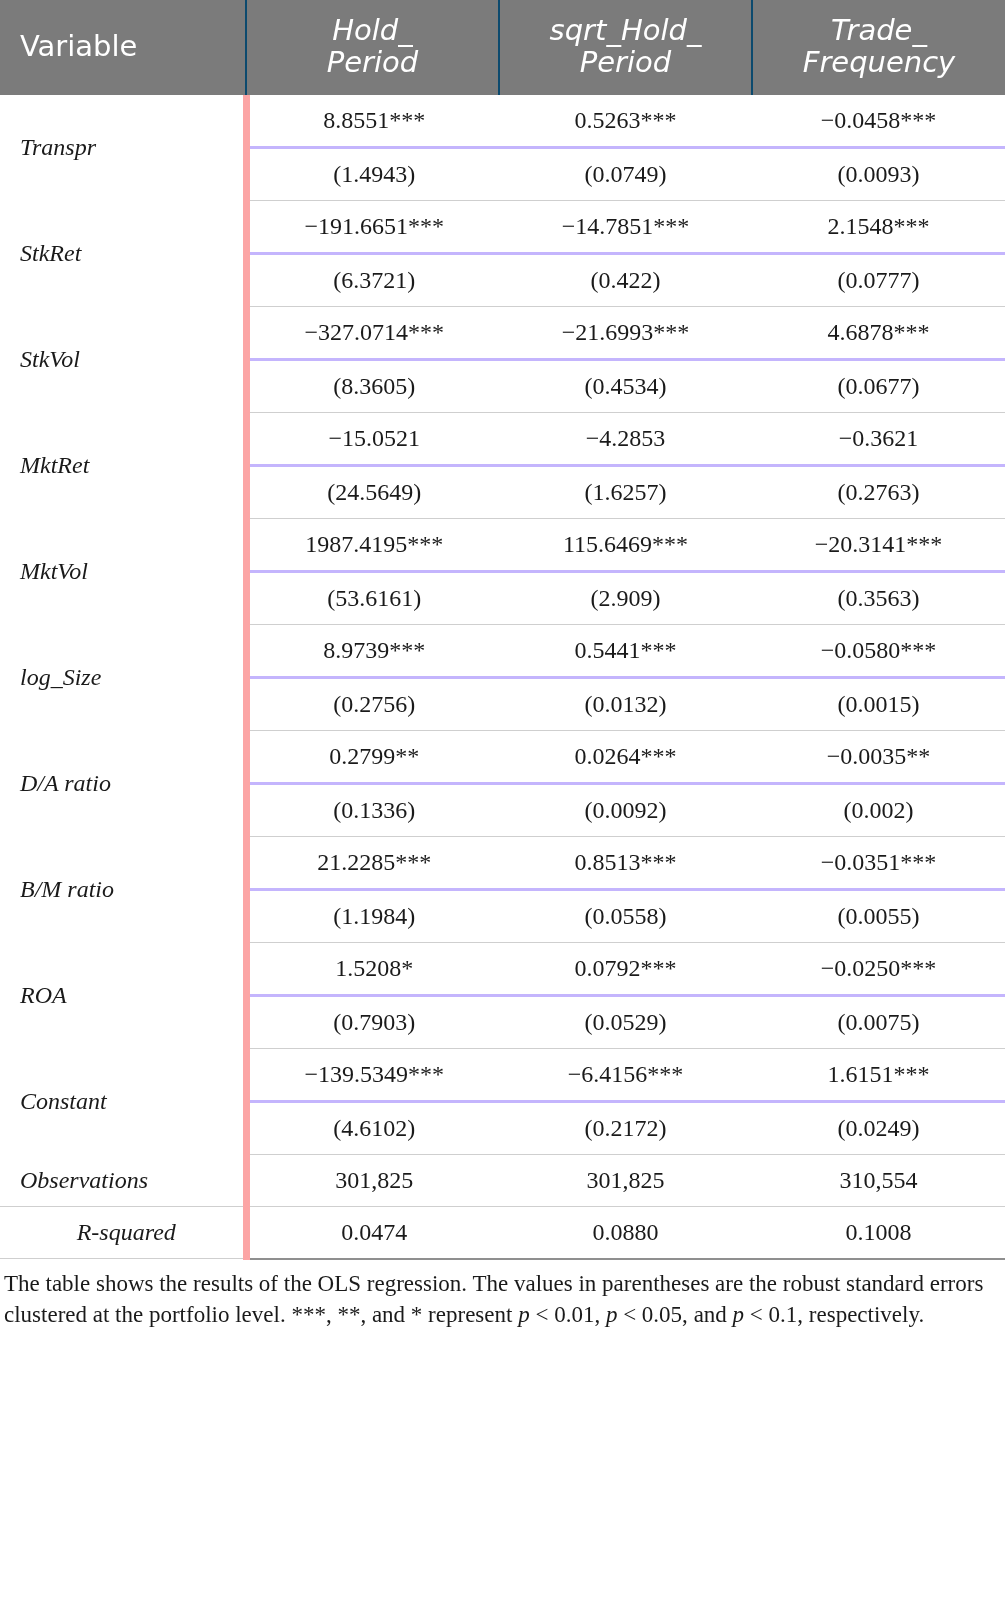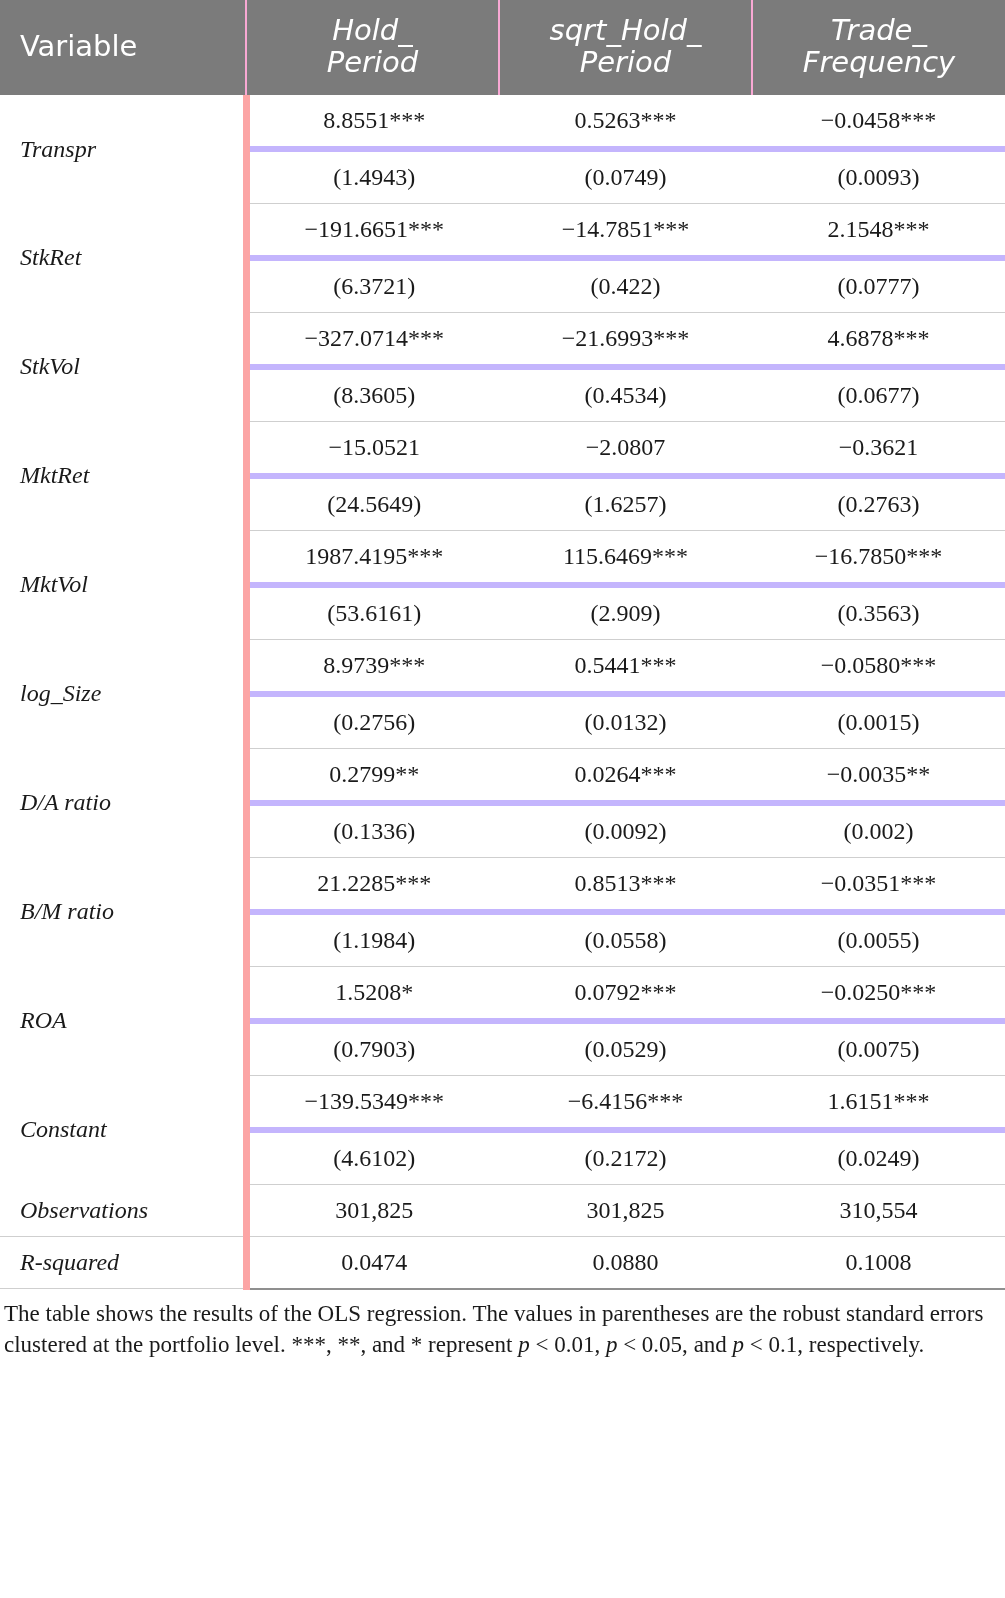--- a/index.html
+++ b/index.html
@@ -41,42 +41,42 @@
   }
   thead th.var-head {
     text-align: left;
     padding-left: 20px;
     font-style: normal;
   }
   thead th.num-head {
     font-style: italic;
   }
   thead th + th {
-    border-left: 2px solid #f9a8d4;
+    border-left: 2px solid #0c4a6e;
     margin-top: 22px;
   }
 
   tbody td {
     font-size: 24px;
     padding: 12px 10px;
     vertical-align: middle;
     text-align: center;
     border-bottom: 1px solid #cfcfcf;
     background: #ffffff;
   }
   tbody td.var-cell {
     text-align: left;
     padding-left: 20px;
     font-style: italic;
     font-size: 24px;
     border-right: 7px solid #fca5a5;
   }
   tbody tr.pair-top td.var-cell { border-bottom: none; }
-  tbody tr.pair-top td.num-cell { border-bottom: 6px solid #c4b5fd; }
-  tbody tr.last-row td { border-bottom: 2px solid #8f8f8f; }
+  tbody tr.pair-top td.num-cell { border-bottom: 3px solid #c4b5fd; }
+  tbody tr.last-row td { border-bottom: 2px solid #8f8f8f; text-align: center; }
   tbody tr.stat-row td.var-cell { border-bottom: 1px solid #cfcfcf; margin-left: 26px; }
 
   .note {
     font-size: 23px;
     line-height: 1.35;
     padding: 8px 8px 10px 4px;
     text-align: left;
   }
   .note i { font-style: italic; }
 </style>
@@ -142,34 +142,34 @@
       </tr>
       <tr class="pair-bot">
         <td class="num-cell">(8.3605)</td>
         <td class="num-cell">(0.4534)</td>
         <td class="num-cell">(0.0677)</td>
       </tr>
 
       <tr class="pair-top">
         <td class="var-cell" rowspan="2">MktRet</td>
         <td class="num-cell">−15.0521</td>
-        <td class="num-cell">−2.0807</td>
+        <td class="num-cell">−4.2853</td>
         <td class="num-cell">−0.3621</td>
       </tr>
       <tr class="pair-bot">
         <td class="num-cell">(24.5649)</td>
         <td class="num-cell">(1.6257)</td>
         <td class="num-cell">(0.2763)</td>
       </tr>
 
       <tr class="pair-top">
         <td class="var-cell" rowspan="2">MktVol</td>
         <td class="num-cell">1987.4195***</td>
         <td class="num-cell">115.6469***</td>
-        <td class="num-cell">−16.7850***</td>
+        <td class="num-cell">−20.3141***</td>
       </tr>
       <tr class="pair-bot">
         <td class="num-cell">(53.6161)</td>
         <td class="num-cell">(2.909)</td>
         <td class="num-cell">(0.3563)</td>
       </tr>
 
       <tr class="pair-top">
         <td class="var-cell" rowspan="2">log_Size</td>
         <td class="num-cell">8.9739***</td>

